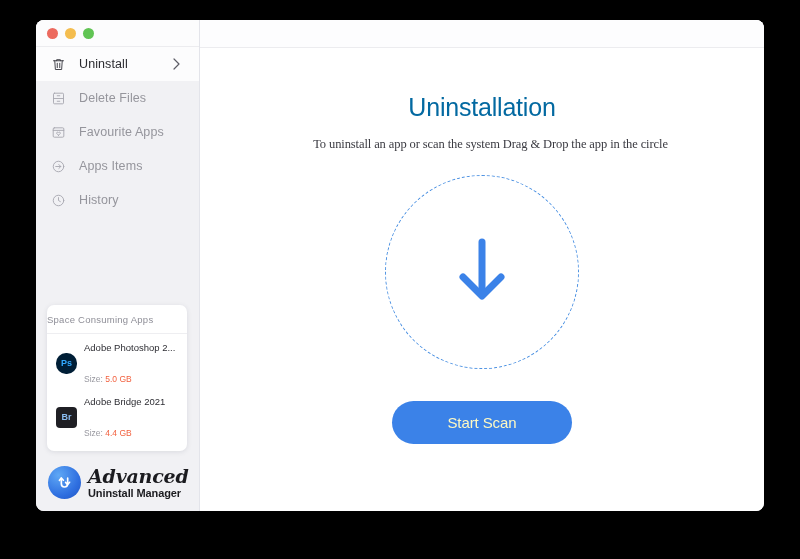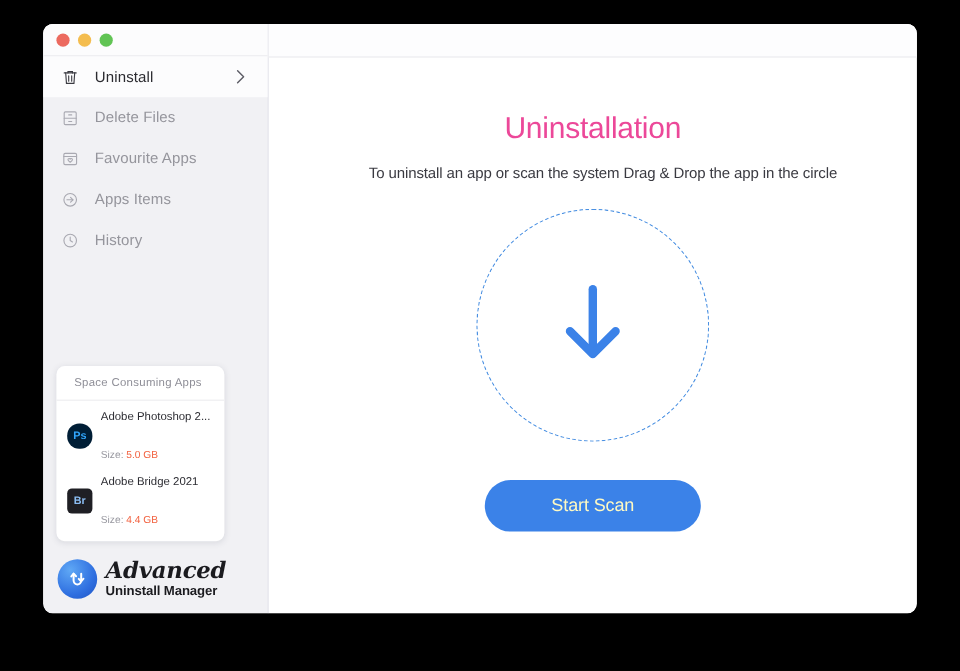--- a/index.html
+++ b/index.html
@@ -29,21 +29,21 @@
     background: #ffffff;
     border-radius: 8px;
     overflow: hidden;
     display: flex;
     flex-direction: row;
     box-shadow: 0 2px 14px rgba(0,0,0,0.35);
   }
 
   
   #sidebar {
-    width: 188px;
+    width: 164px;
     height: 100%;
     background: #f1f1f4;
     position: relative;
     display: flex;
     flex-direction: column;
     border-right: 1px solid #e3e4ea;
     box-sizing: border-box;
   }
 
   #titlebar-left {
@@ -107,21 +107,20 @@
     width: 140px;
     background: #ffffff;
     border-radius: 7px;
     box-shadow: 0 1px 5px rgba(60,66,90,0.13);
     padding: 0 0 9px 0;
     box-sizing: border-box;
   }
   #space-card-title {
     font-size: 9.5px;
     color: #8e8e97;
-    text-align: center;
     padding: 9px 4px 8px 0;
     border-bottom: 1px solid #eeeef1;
     letter-spacing: 0.25px;
   }
   .app-row {
     display: flex;
     align-items: center;
     padding: 7px 0 3px 9px;
   }
   .app-icon {
@@ -203,30 +202,31 @@
   #main-body {
     flex: 1;
     display: flex;
     flex-direction: column;
     align-items: center;
     padding-top: 45px;
     box-sizing: border-box;
   }
   #main-title {
     font-size: 25px;
-    color: #ec4899;
+    color: #0369a1;
     font-weight: normal;
     margin: 0;
     letter-spacing: -0.2px;
   }
   #main-subtitle {
     font-size: 12.5px;
     color: #3a3a41;
     margin: 15px 0 0 17px;
     letter-spacing: -0.1px;
+    font-family: Liberation Serif, serif;
   }
 
   #dropzone {
     margin-top: 23px;
     width: 192px;
     height: 192px;
     border-radius: 50%;
     border: 1.6px dashed #4a90e2;
     display: flex;
     align-items: center;

